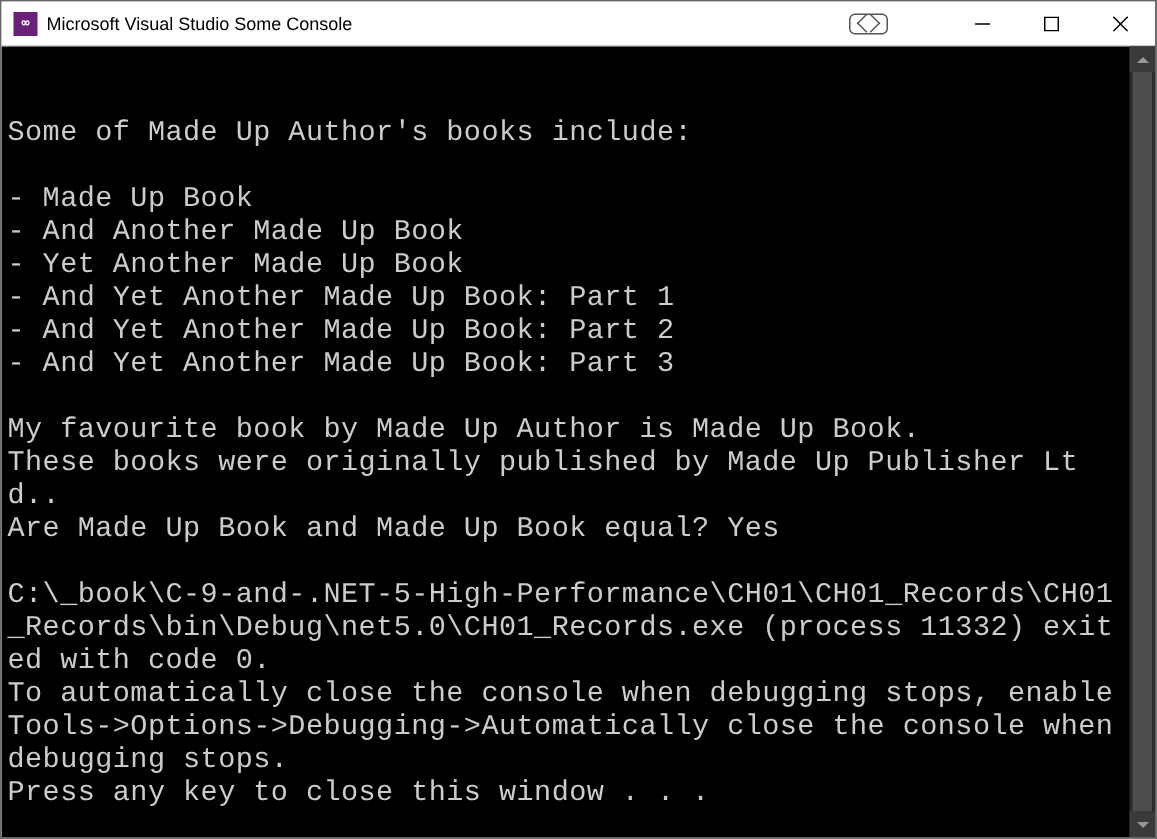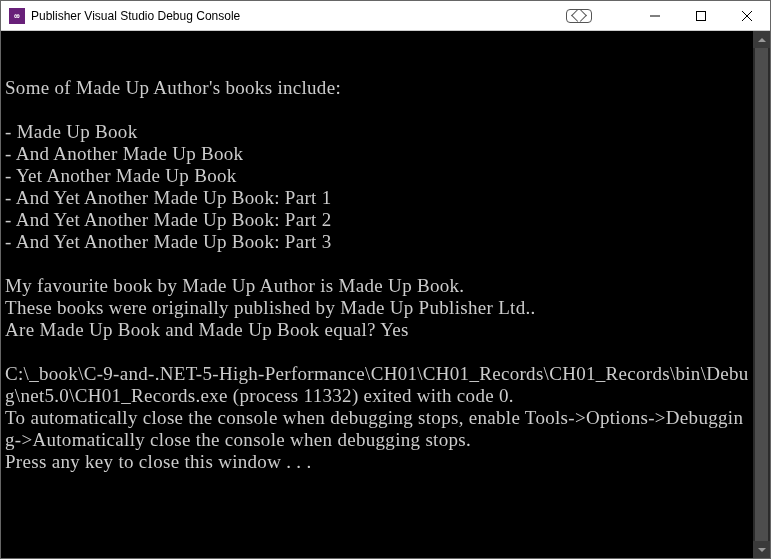--- a/index.html
+++ b/index.html
@@ -115,28 +115,28 @@
     border-right:4px solid transparent;
   }
   .sb-btn.up .sb-arrow { border-bottom:4px solid #999; }
   .sb-btn.down .sb-arrow { border-top:4px solid #999; }
   .sb-thumb {
     position:absolute;
     left:2px; right:2px;
     top:17px; bottom:17px;
     background:#4d4d4d;
   }
-  .content-pad { padding-right: 20px; font-family: Liberation Serif, serif; }
+  .content-pad { padding-right: 20px; }
 </style>
 </head>
 <body>
 
 <div class="titlebar">
   <div class="app-icon">∞</div>
-  <div class="title-text">Publisher Visual Studio Debug Console</div>
+  <div class="title-text">Microsoft Visual Studio Some Console</div>
   <div class="title-gap"></div>
   <div class="grip-icon"></div>
   <div class="win-btns">
     <div class="win-btn">
       <svg width="10" height="10">
           <line x1="0" y1="5" x2="10" y2="5" stroke-width="1"></line>
         </svg>
     </div>
     <div class="win-btn">
       <svg width="10" height="10">

